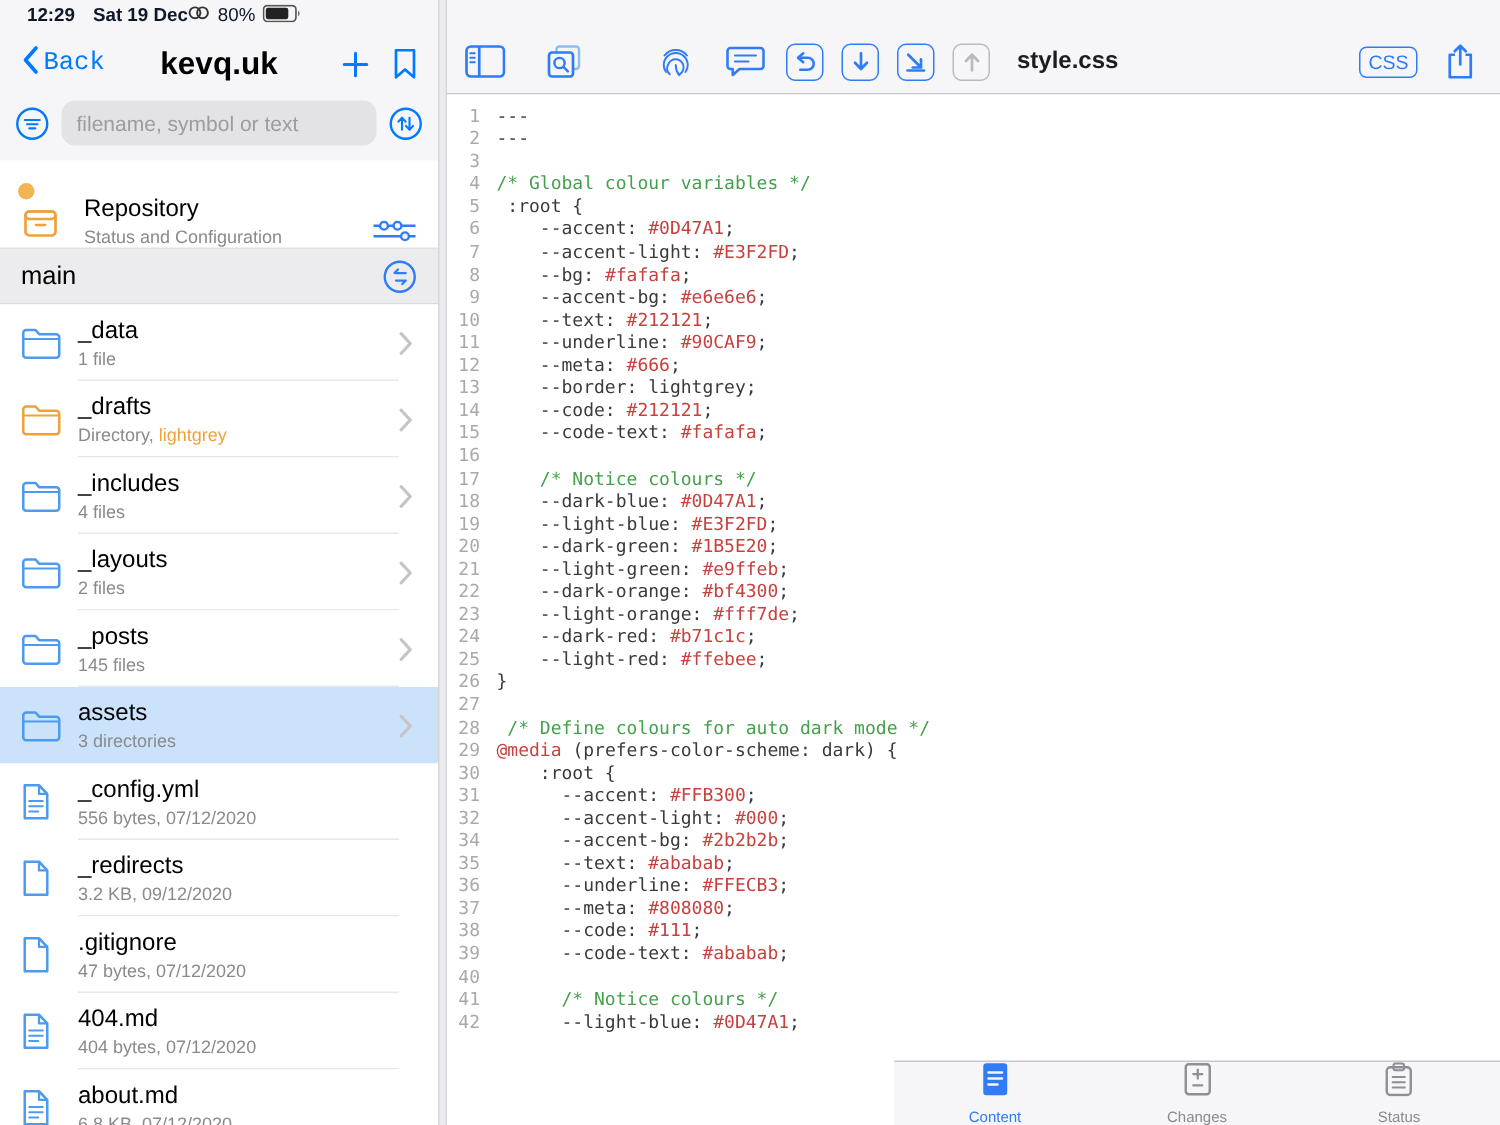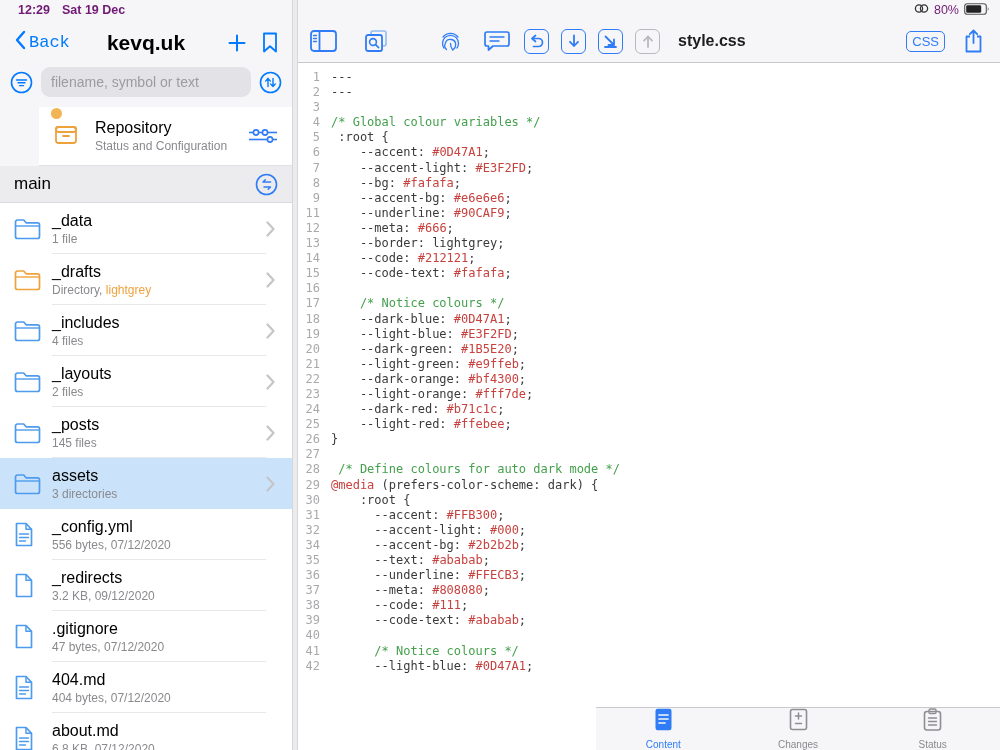--- a/index.html
+++ b/index.html
@@ -2,44 +2,44 @@
 <html><head>
 <meta charset="utf-8">
 <style>
   * { margin:0; padding:0; box-sizing:border-box; }
   html,body { width:1000px; height:750px; overflow:hidden; background:#fff;
     font-family:"Liberation Sans", sans-serif; -webkit-font-smoothing:antialiased; }
   .app { position:relative; width:1000px; height:750px; background:#fff; overflow:hidden; }
 
   
   .statusbar { position:absolute; top:0; left:0; right:0; height:20px; z-index:30;
-    display:flex; justify-content:space-between; align-items:center; padding:0 10px 0 18px;
-    font-size:12.5px; color:#701a75; }
+    display:flex; justify-content:flex-start; align-items:center; padding:0 10px 0 18px;
+    font-size:12.5px; color:#0f172a; }
   .status-left { display:flex; gap:12px; align-items:center; }
   .status-time { font-weight:700; }
   .status-date { font-weight:600; }
   .status-right { display:flex; align-items:center; gap:5px; font-weight:500; }
 
   
   .sidebar { position:absolute; top:0; left:0; width:292px; height:750px; background:#F6F6F8; overflow:hidden; }
   .pane-divider { position:absolute; top:0; left:292px; width:6px; height:750px;
     background:#ECECEE; border-left:1px solid #D6D6DA; border-right:1px solid #D6D6DA; z-index:5; }
 
   .side-nav { margin-top:20px; height:45px; display:flex; align-items:center; position:relative; padding:0 14px; }
   .back-btn { display:flex; align-items:center; gap:3px; color:#007AFF; font-size:17px; cursor:pointer;font-family:Liberation Mono, monospace; }
   .side-title { position:absolute; left:0; right:0; text-align:center; font-size:21px; font-weight:700; color:#000; pointer-events:none; }
   .side-nav-icons { margin-left:auto; display:flex; align-items:center; gap:16px; z-index:2; }
 
   .side-search { display:flex; align-items:center; gap:8px; padding:2px 10px 10px 10px; }
   .search-field { flex:1; height:30px; background:#E2E2E7; border:none; border-radius:9px;
     font-size:14px; padding:0 10px; color:#333; outline:none; font-family:"Liberation Sans", sans-serif; }
   .search-field::placeholder { color:#9B9BA1; }
 
-  .repo-row { background:#fff; height:59px; display:flex; align-items:center; padding:0 14px;
-    border-bottom:1px solid #E2E2E4; cursor:pointer;margin-left:39px; }
+  .repo-row { background:#fff; height:59px; display:flex; align-items:flex-end; padding:0 14px;
+    border-bottom:1px solid #E2E2E4; cursor:pointer; }
   .repo-icon-wrap { position:relative; width:36px; }
   .repo-dot { position:absolute; top:-14px; left:-2px; width:11px; height:11px; border-radius:50%; background:#F2B455; }
   .repo-text { flex:1; padding-left:6px; }
   .repo-title { font-size:16px; color:#000; }
   .repo-sub { font-size:12px; color:#8A8A8E; margin-top:2px; }
 
   .section-header { height:37px; background:#ECECEE; border-bottom:1px solid #DADADC;
     display:flex; align-items:center; justify-content:space-between; padding:6px 14px;
     font-size:17px; color:#000; }
 
@@ -464,20 +464,24 @@
         </div>
         <div class="code-line">
           <span class="ln">8</span>
           <span class="ct"><span class="p">    --bg: </span><span class="v">#fafafa</span><span class="p">;</span></span>
         </div>
         <div class="code-line">
           <span class="ln">9</span>
           <span class="ct"><span class="p">    --accent-bg: </span><span class="v">#e6e6e6</span><span class="p">;</span></span>
         </div>
         <div class="code-line">
+          <span class="ln">10</span>
+          <span class="ct"><span class="p">    --text: </span><span class="v">#212121</span><span class="p">;</span></span>
+        </div>
+        <div class="code-line">
           <span class="ln">11</span>
           <span class="ct"><span class="p">    --underline: </span><span class="v">#90CAF9</span><span class="p">;</span></span>
         </div>
         <div class="code-line">
           <span class="ln">12</span>
           <span class="ct"><span class="p">    --meta: </span><span class="v">#666</span><span class="p">;</span></span>
         </div>
         <div class="code-line">
           <span class="ln">13</span>
           <span class="ct"><span class="p">    --border: lightgrey;</span></span>

